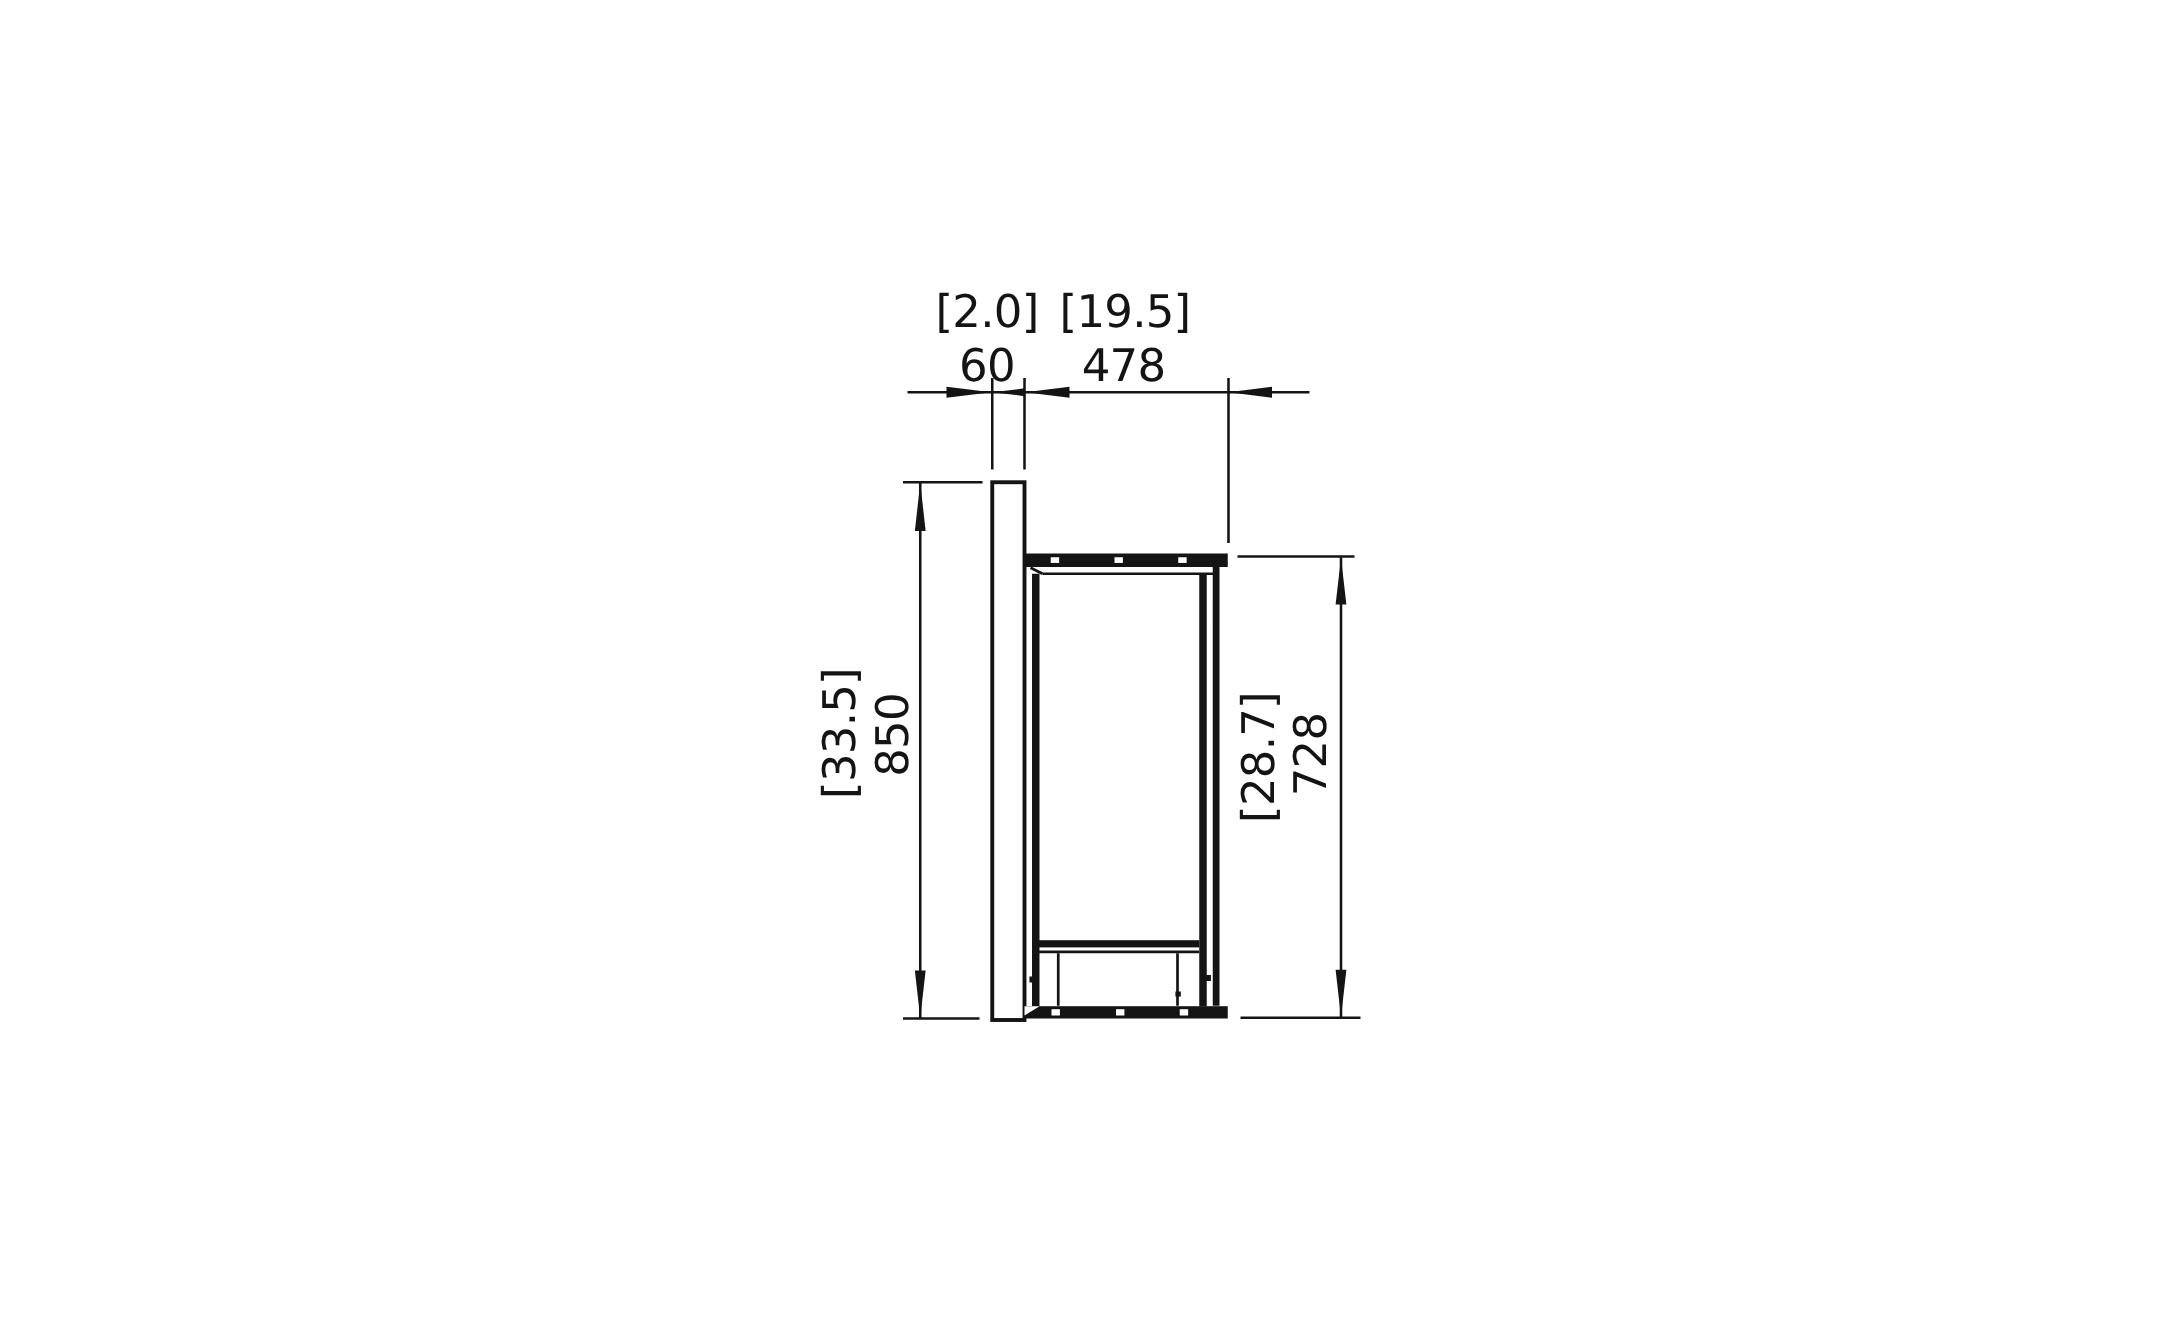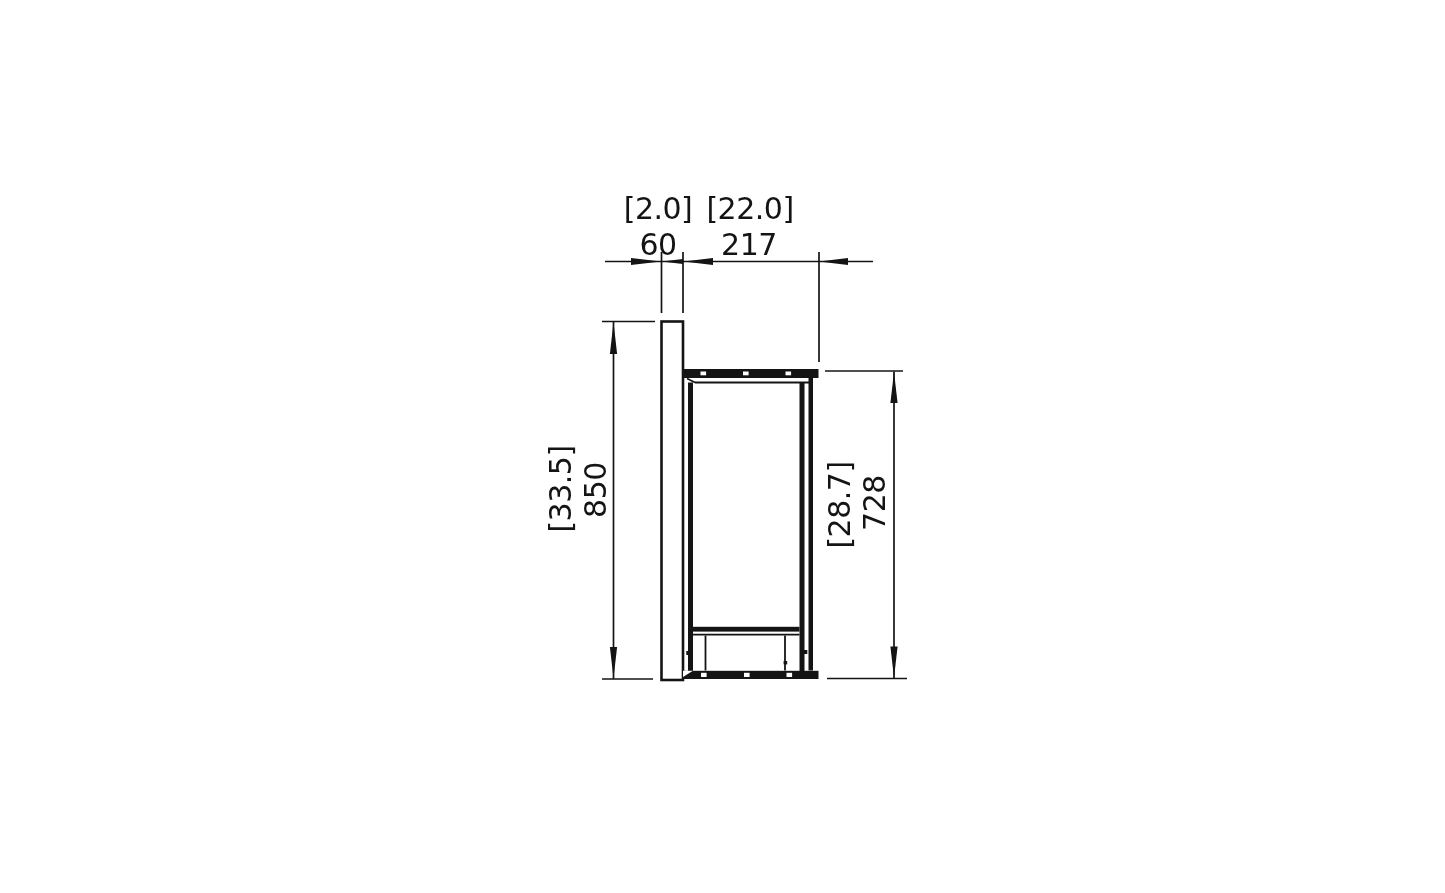--- a/index.html
+++ b/index.html
@@ -109,22 +109,22 @@
 
         <polygon points="683,670.8 693,670.8 683,677" fill="#ffffff"></polygon>
       </g>
 
     </g>
   </svg>
 
   <div class="label" style="left:658px; top:209px;">[2.0]</div>
   <div class="label" style="left:658px; top:245px;">60</div>
 
-  <div class="label" style="left:750px; top:209px;">[22.0]</div>
-  <div class="label" style="left:749px; top:245px;">217</div>
+  <div class="label" style="left:750px; top:209px;">[19.5]</div>
+  <div class="label" style="left:749px; top:245px;">478</div>
 
   <div class="label rot" style="left:561px; top:489px;">[33.5]</div>
   <div class="label rot" style="left:596px; top:490px;">850</div>
 
   <div class="label rot" style="left:840px; top:505px;">[28.7]</div>
   <div class="label rot" style="left:875px; top:503px;">728</div>
 
 </div>
 
 </body></html>

